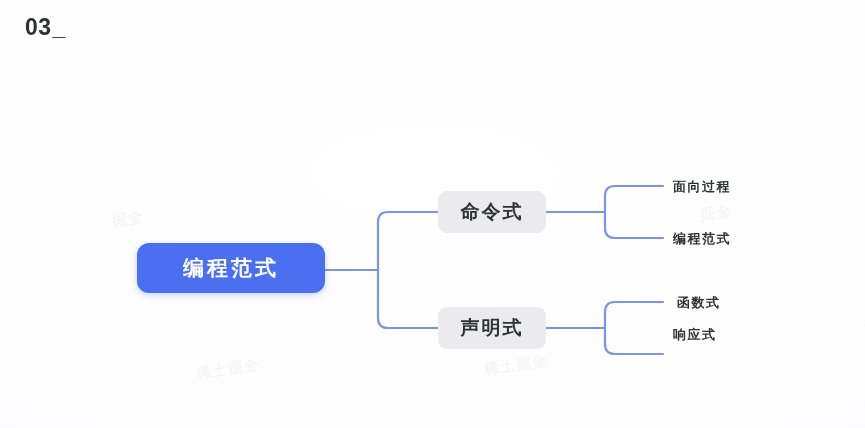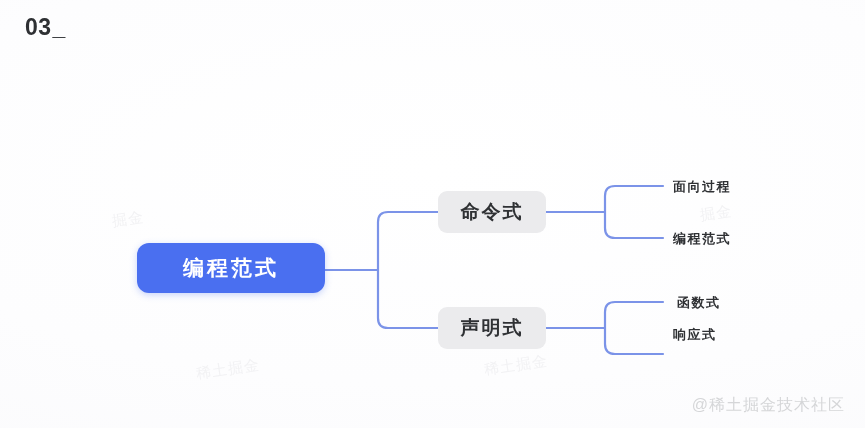--- a/index.html
+++ b/index.html
@@ -190,15 +190,14 @@
     <div class="node node-leaf" id="node-functional">函数式</div>
 
     <div class="node node-leaf" id="node-reactive">响应式</div>
   </div>
 
   <div class="wm-faint" id="wm-1">掘金</div>
   <div class="wm-faint" id="wm-2">稀土掘金</div>
   <div class="wm-faint" id="wm-3">稀土掘金</div>
   <div class="wm-faint" id="wm-4">掘金</div>
 
-  <div id="wm-brand">@稀土掘金技术社区</div>
 
 </div>
 
 </body></html>

